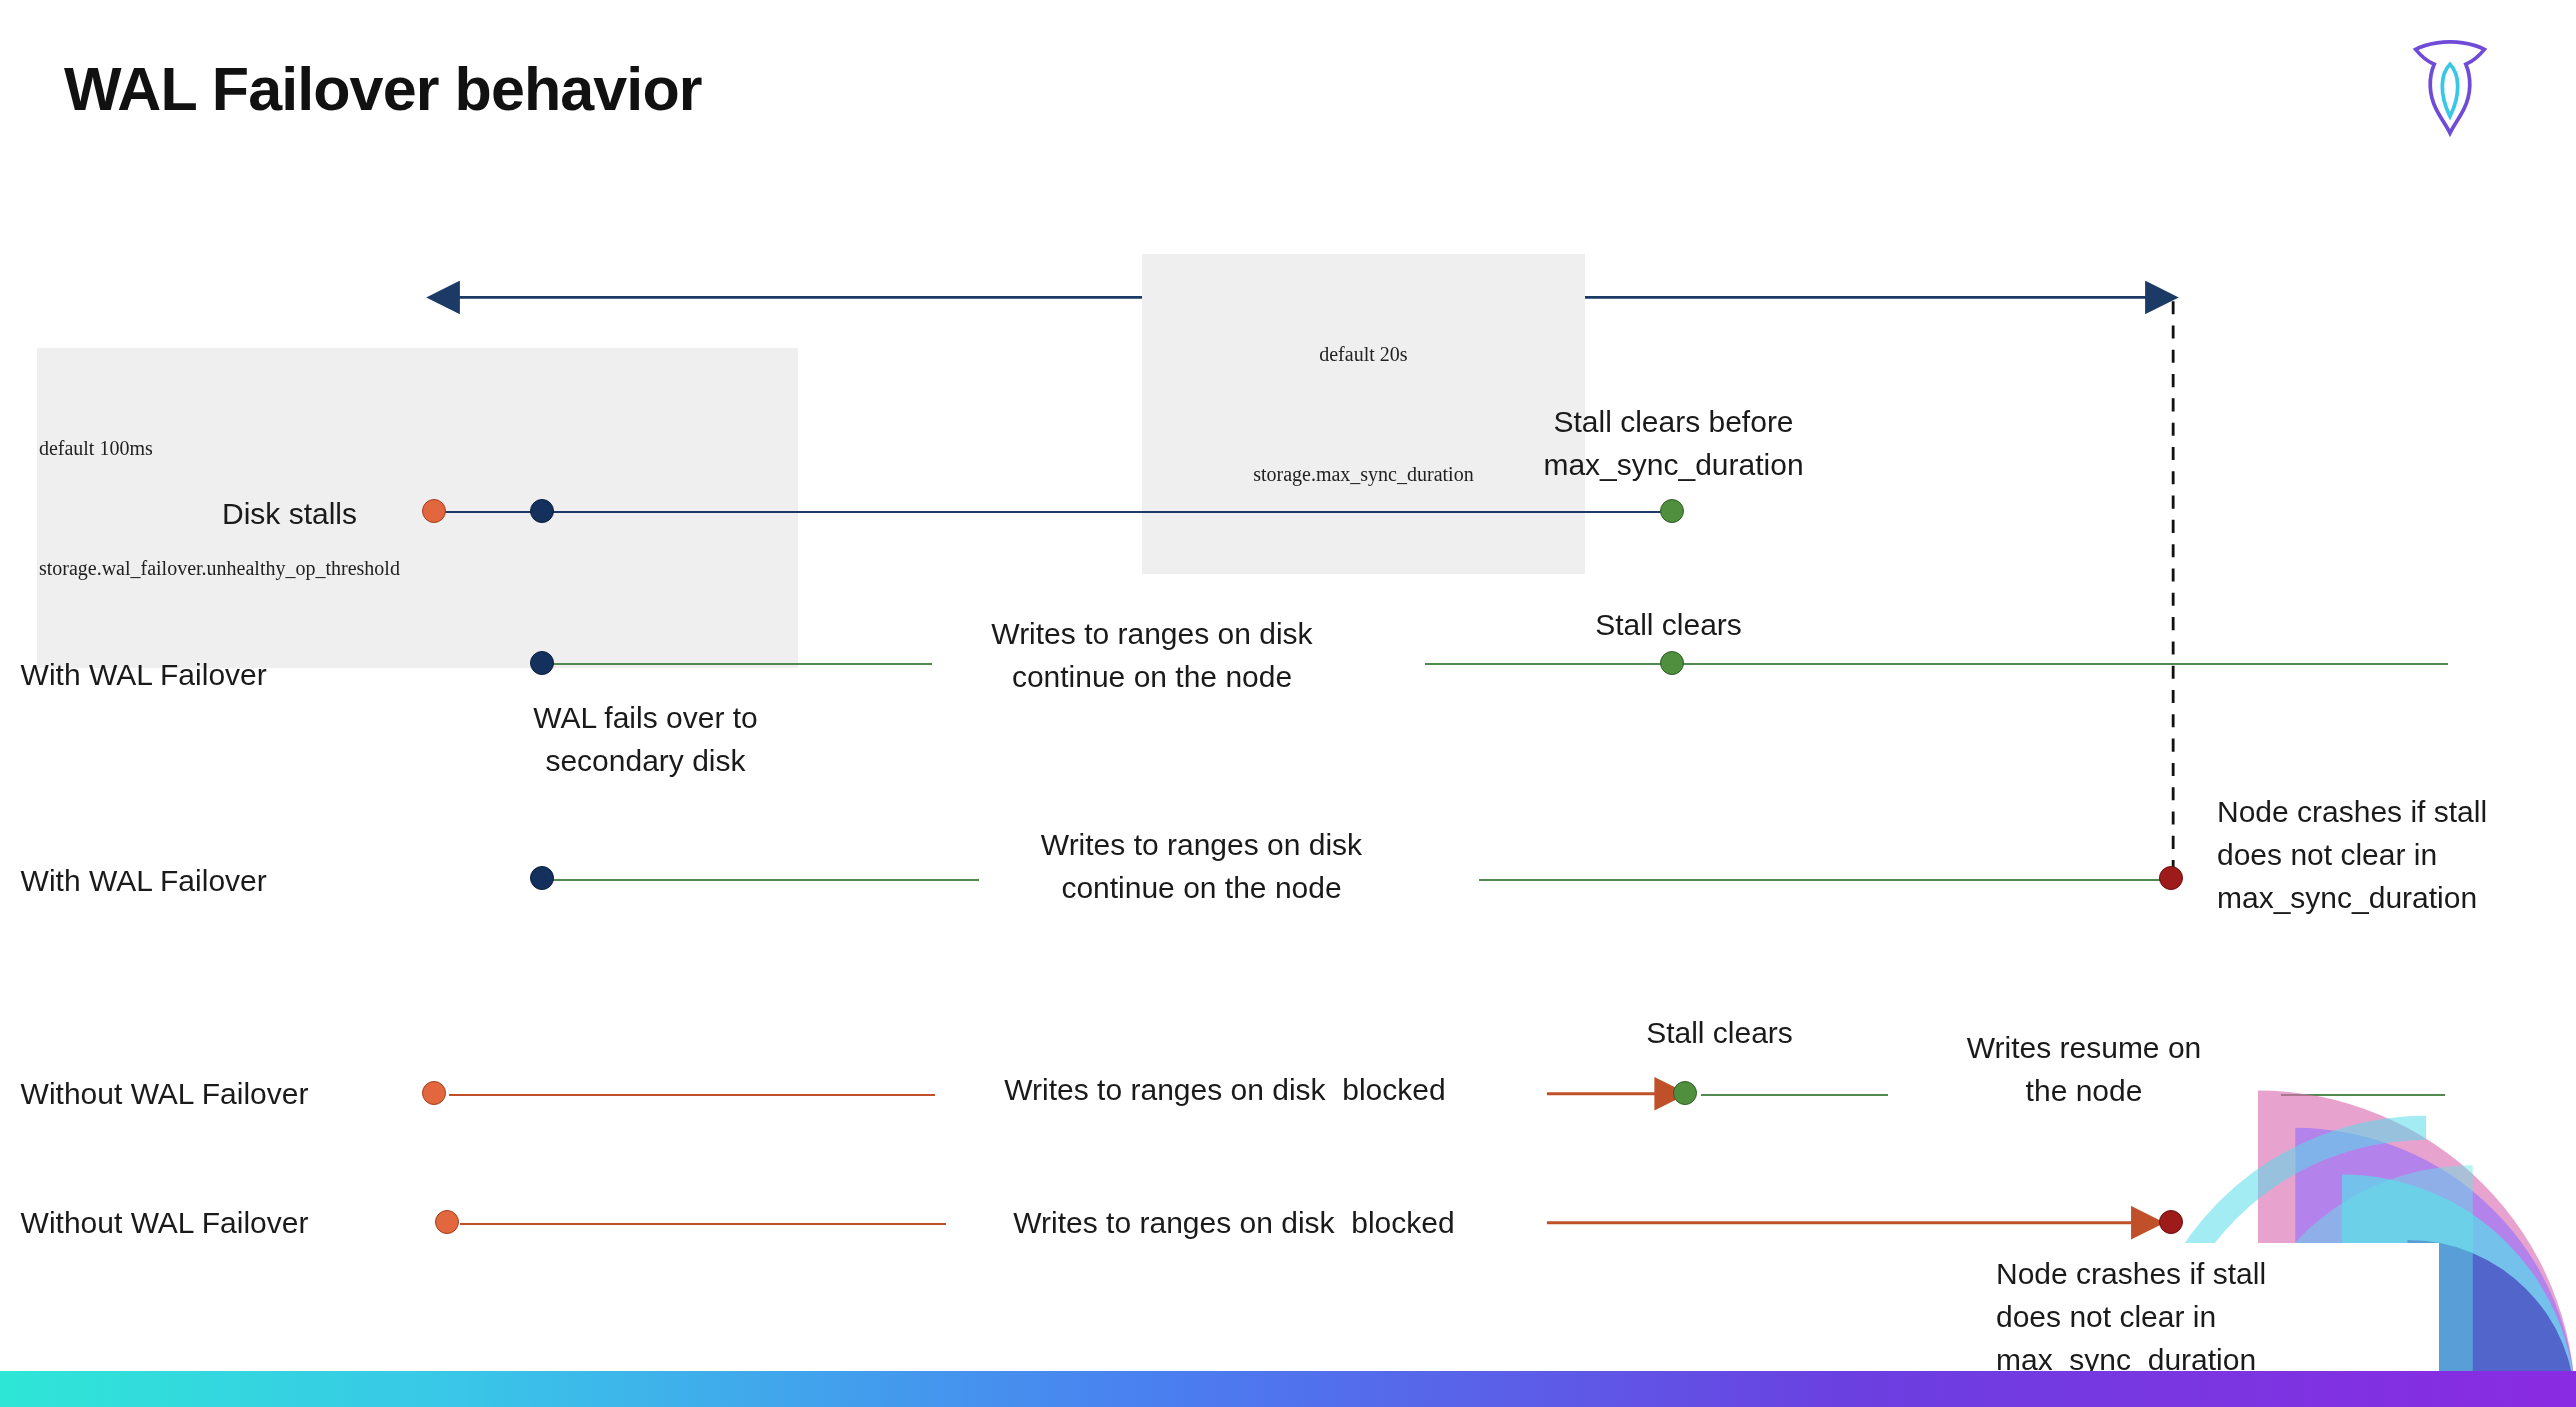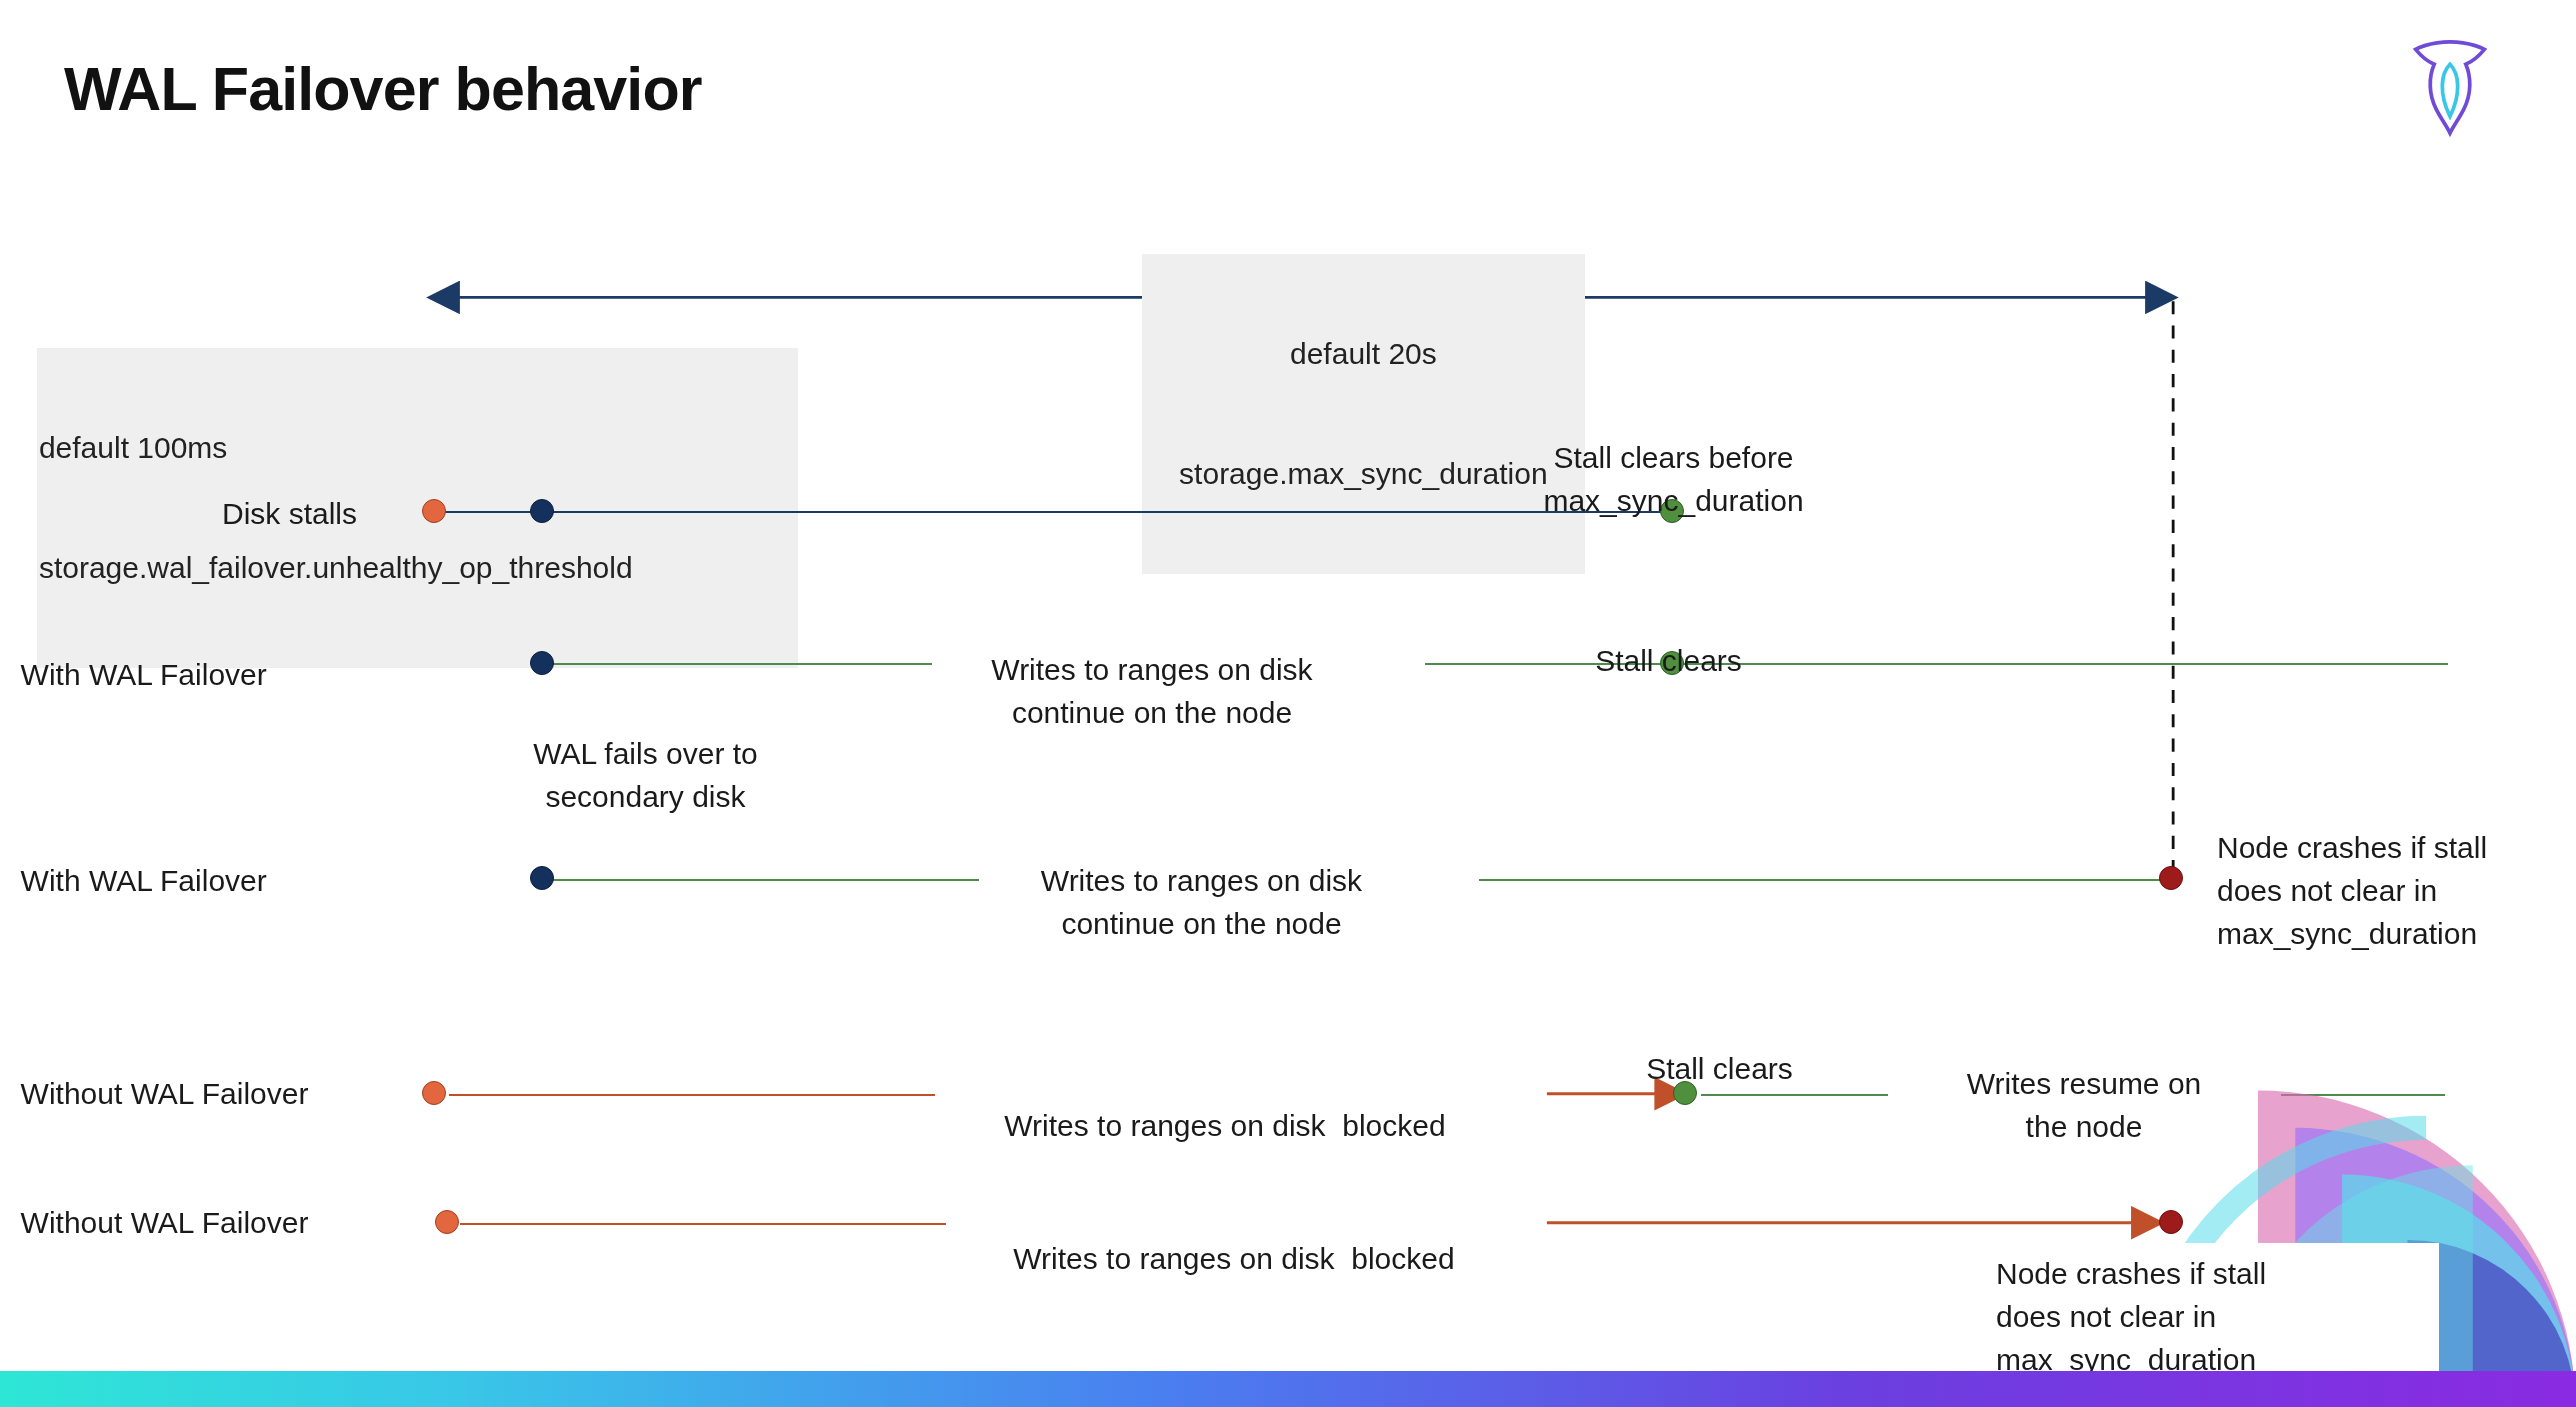--- a/index.html
+++ b/index.html
@@ -35,37 +35,36 @@
   .logo {
     position: absolute;
     right: 86px;
     top: 36px;
     width: 80px;
     height: 103px;
   }
   
   .code-label {
     position: absolute;
-    font-family: Liberation Sans, sans-serif;
-    font-size: 30px;
+    font-family: Liberation Serif, serif;
+    font-size: 20px;
     line-height: 40px;
     background: #efefef;
     color: #222222;
     white-space: pre;
     padding: 0 1.9px;
   }
   .code-label.centered { text-align: center; }
   
   .txt {
     position: absolute;
     font-size: 30px;
     line-height: 43px;
     color: #1a1a1a;
     white-space: pre;
-    margin-top: 36px;
   }
   .txt.center { text-align: center; }
   .row-label {
     position: absolute;
     font-size: 30px;
     line-height: 37px;
     color: #1a1a1a;
     white-space: nowrap;
   }
   

